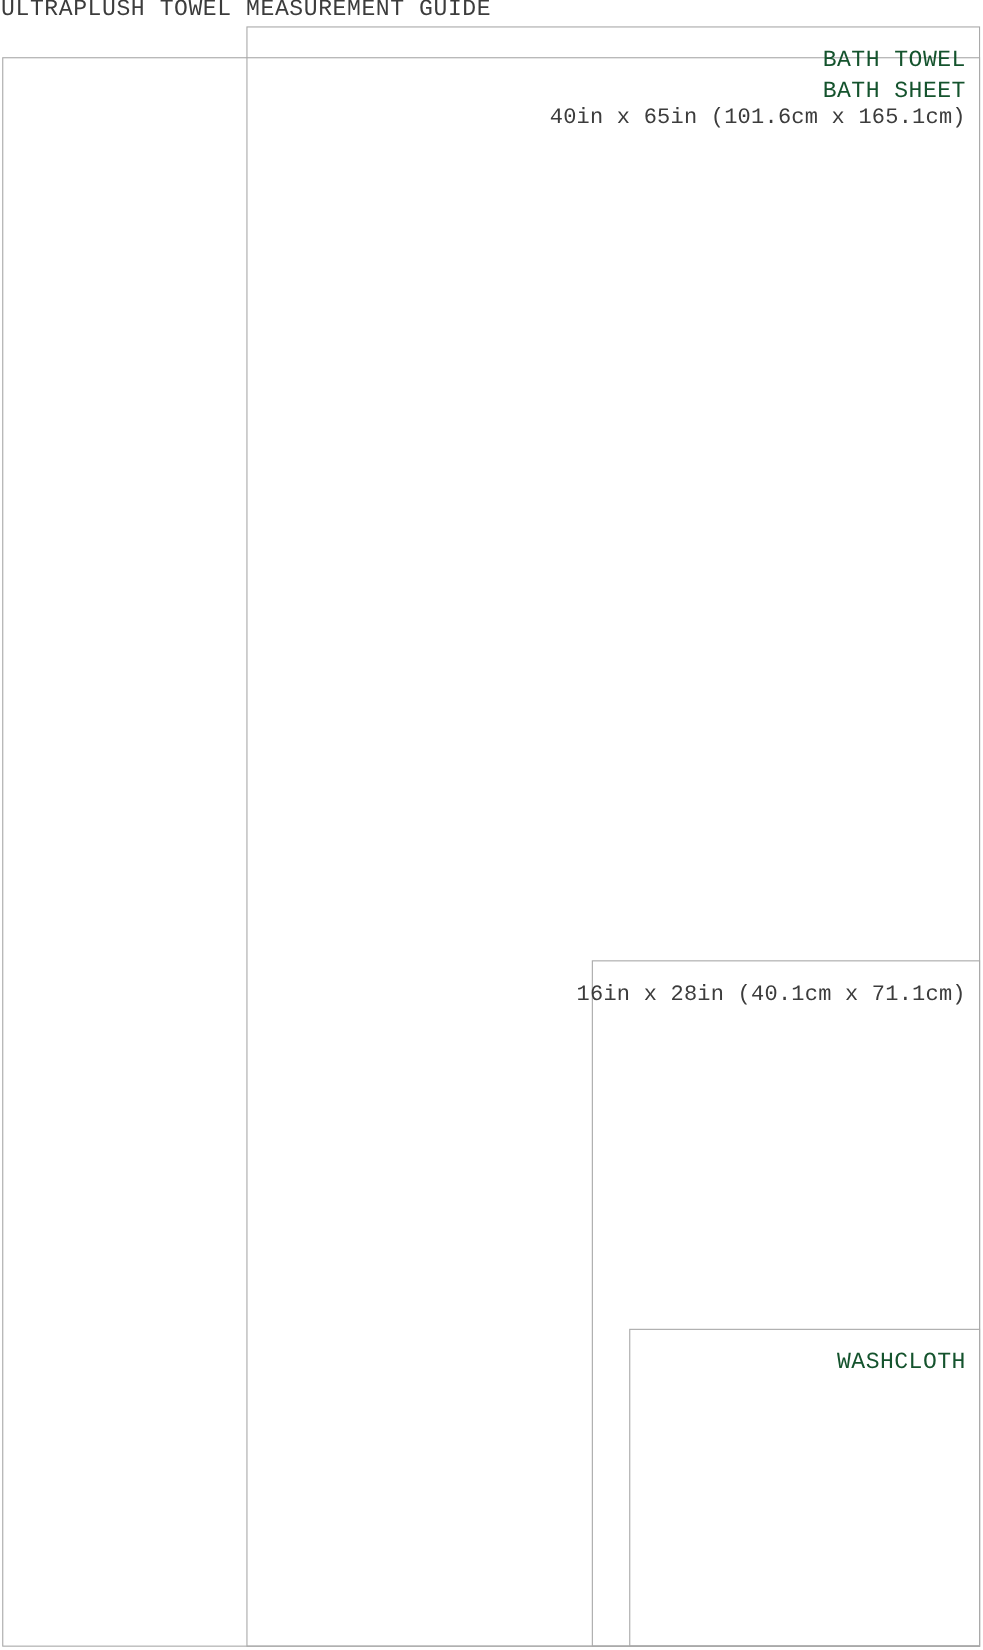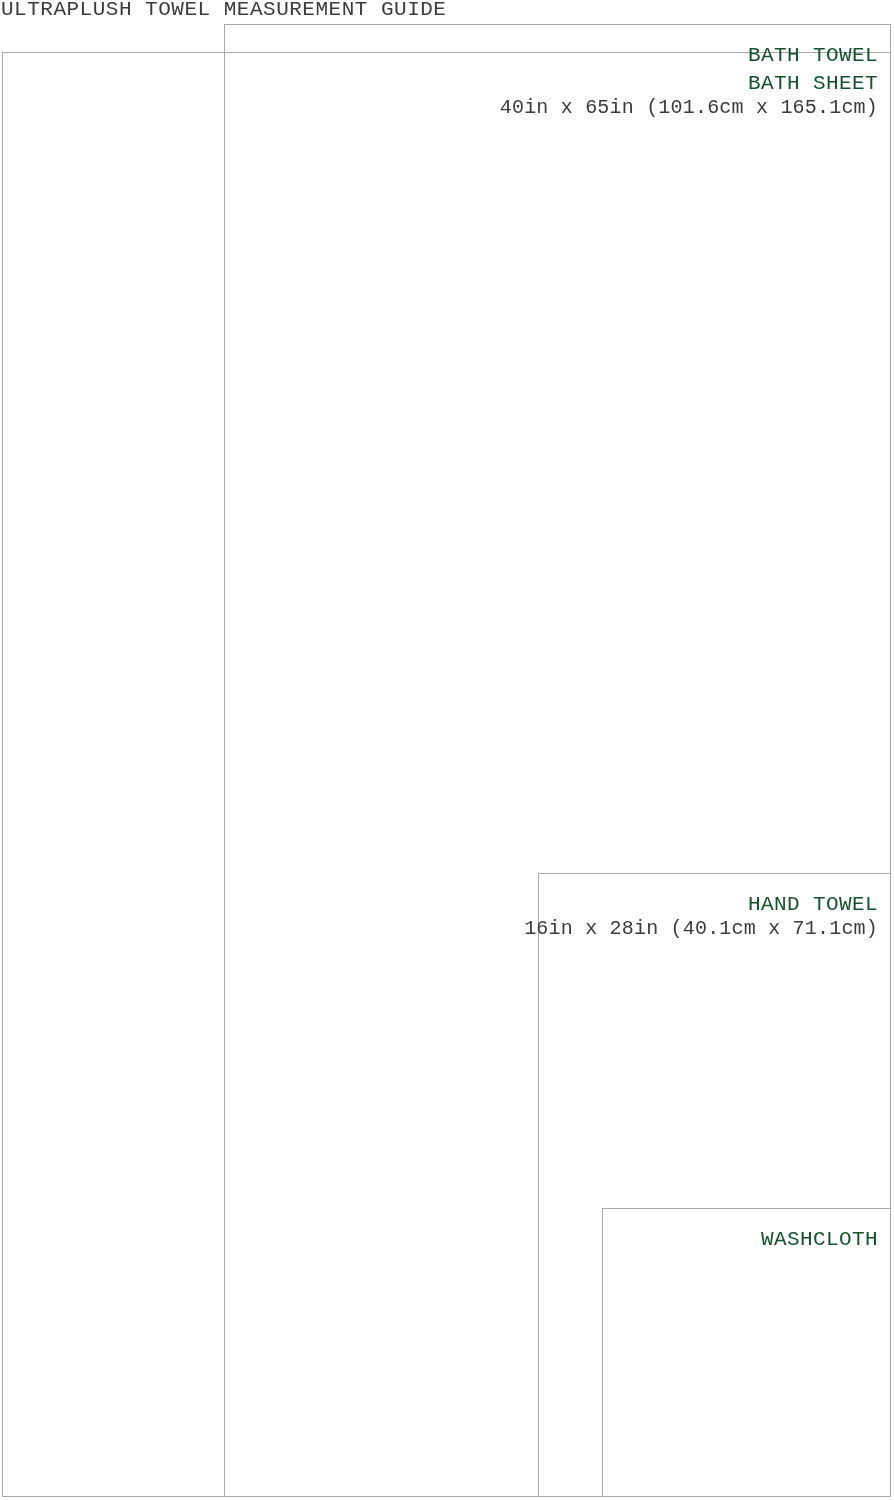--- a/index.html
+++ b/index.html
@@ -32,21 +32,21 @@
     position: absolute;
     right: 3px;
     bottom: 3px;
     box-sizing: border-box;
     border: 1px solid #a9a9a9;
     background: transparent;
   }
   .rect-bath-sheet { width: 889px; height: 1445px; }
   .rect-bath-towel { width: 667px; height: 1473px; margin-left: 40px; }
   .rect-hand-towel { width: 353px; height: 624px; }
-  .rect-washcloth  { width: 289px; height: 289px; }
+  .rect-washcloth  { width: 319px; height: 289px; }
   .towel-label {
     position: absolute;
     top: 19px;
     right: 12px;
     text-align: right;
     white-space: nowrap;
   }
   .towel-name {
     font-size: 21px;
     font-weight: 400;
@@ -77,21 +77,20 @@
   </div>
 
   <div class="rect rect-bath-towel">
     <div class="towel-label">
       <div class="towel-name">BATH TOWEL</div>
     </div>
   </div>
 
   <div class="rect rect-hand-towel">
     <div class="towel-label">
-      <div class="towel-name">HAND TOWEL</div>
       <div class="towel-dims">16in x 28in (40.1cm x 71.1cm)</div>
     </div>
   </div>
 
   <div class="rect rect-washcloth">
     <div class="towel-label">
       <div class="towel-name">WASHCLOTH</div>
     </div>
   </div>
 

